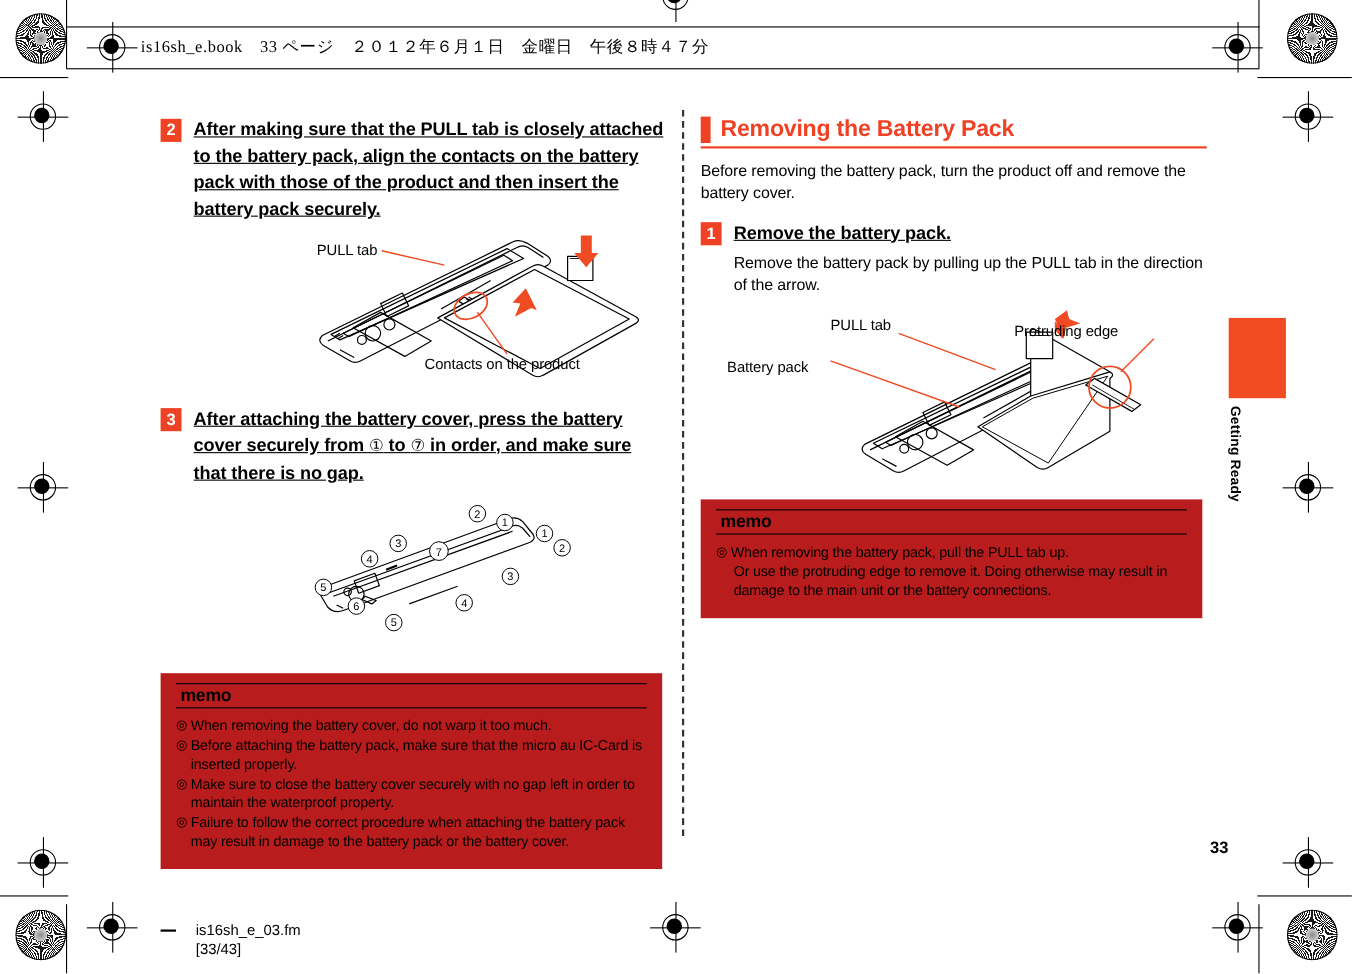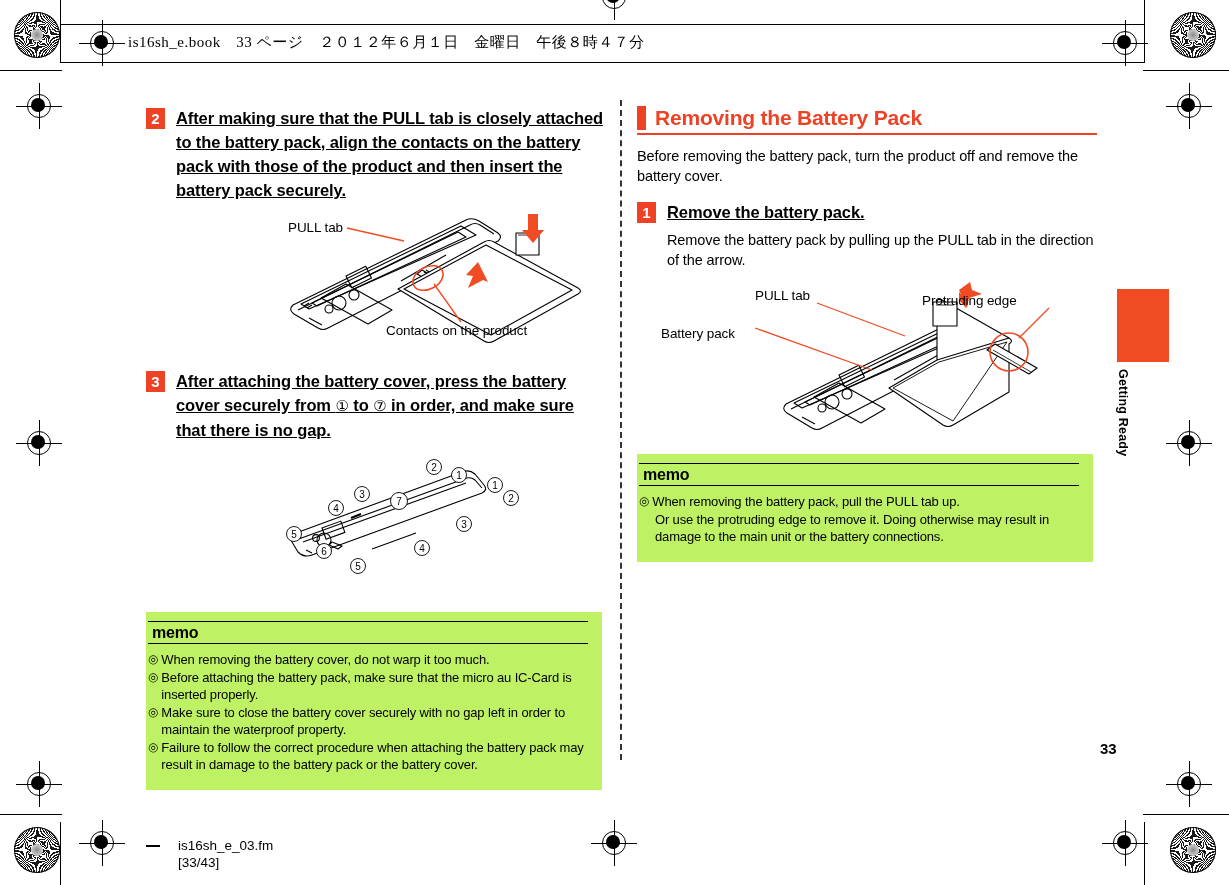--- a/index.html
+++ b/index.html
@@ -179,22 +179,22 @@
   }
   .body-text {
     font-size: 14.5px;
     line-height: 20px;
     margin-bottom: 14px;
     letter-spacing: -0.1px;
   }
 
   
   .memo {
-    background: #bef264;
-    padding: 9px 14px 16px 2px;
+    background: #b91c1c;
+    padding: 9px 14px 16px 14px;
     box-sizing: border-box;
   }
   .memo-title {
     font-size: 16px;
     font-weight: bold;
     border-top: 1.5px solid #000;
     border-bottom: 1.5px solid #000;
     padding: 2px 0 1px 4px;
     margin-bottom: 7px;
     letter-spacing: -0.2px;
@@ -241,21 +241,21 @@
     font-weight: bold;
     writing-mode: vertical-rl;
     letter-spacing: 0.2px;
     white-space: nowrap;
   }
 
   
   .page-num {
     position: absolute;
     left: 1100px;
-    top: 740px;
+    top: 762px;
     font-size: 15px;
     font-weight: bold;
   }
   .footer {
     position: absolute;
     left: 178px;
     top: 837px;
     font-size: 13.5px;
     line-height: 17px;
   }

